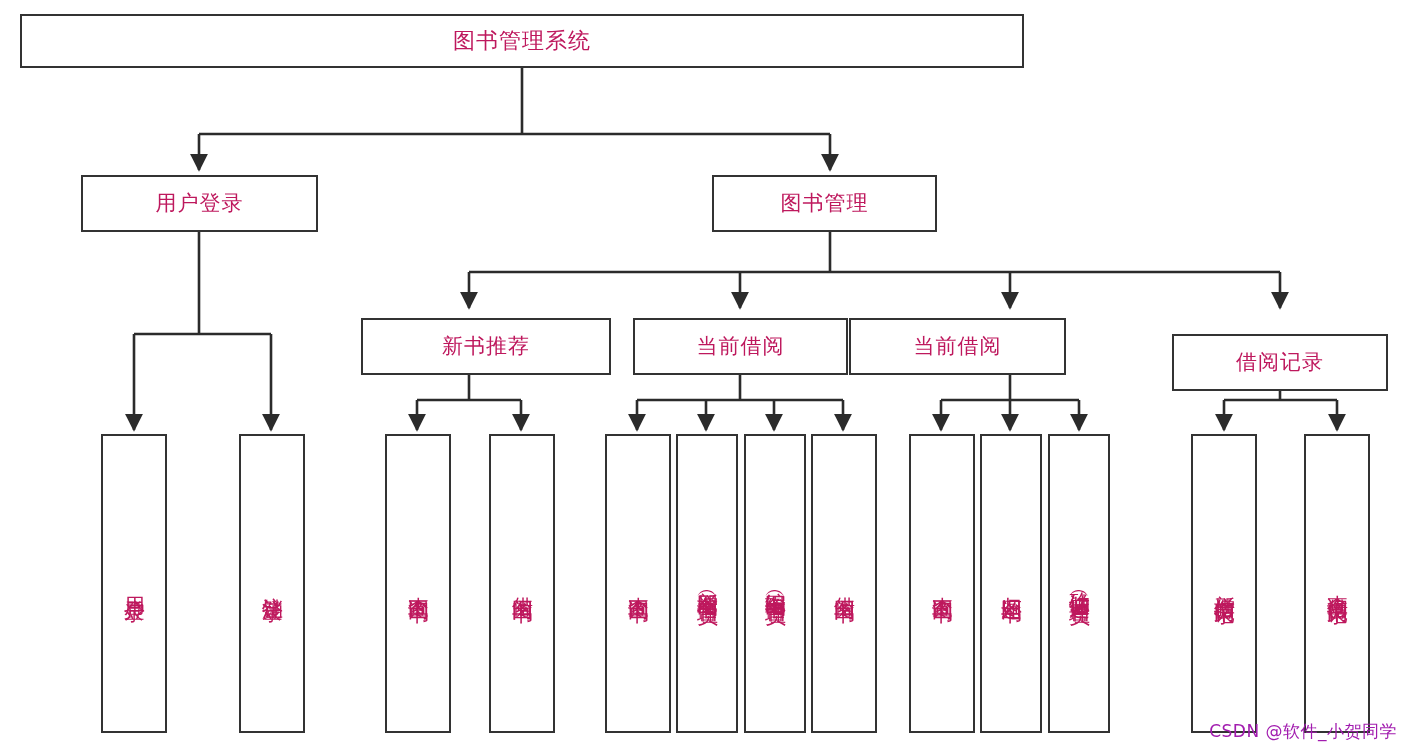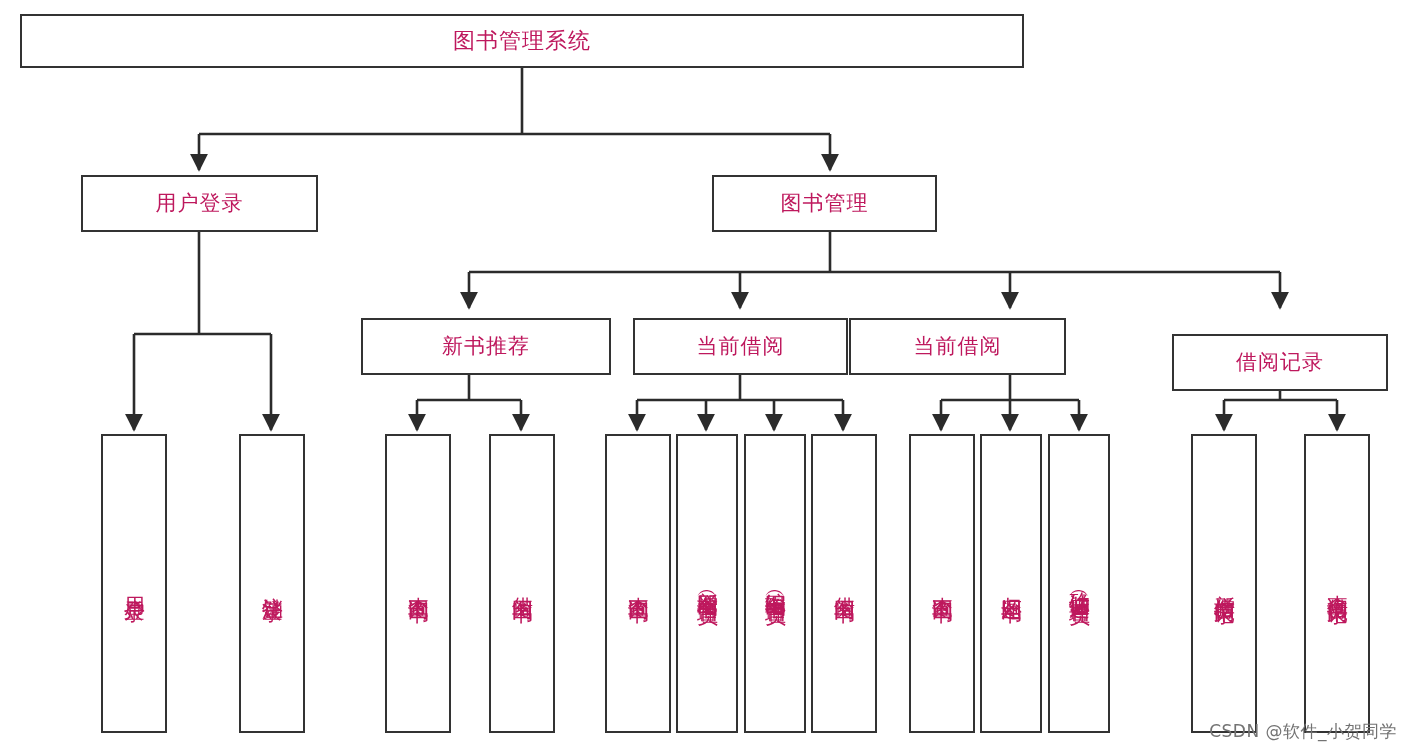--- a/index.html
+++ b/index.html
@@ -57,21 +57,21 @@
     line-height: 1.18;
     letter-spacing: 2px;
     white-space: nowrap;
   }
   
   #watermark {
     position: absolute;
     right: 8px;
     bottom: 4px;
     font-size: 17px;
-    color: #737373;
+    color: #a21caf;
     white-space: pre;
     letter-spacing: 0.5px;
   }
 </style>
 </head>
 <body>
 
 <div id="stage">
 
   <svg id="wires" viewBox="0 0 1405 747" width="1405" height="747" xmlns="http://www.w3.org/2000/svg">

